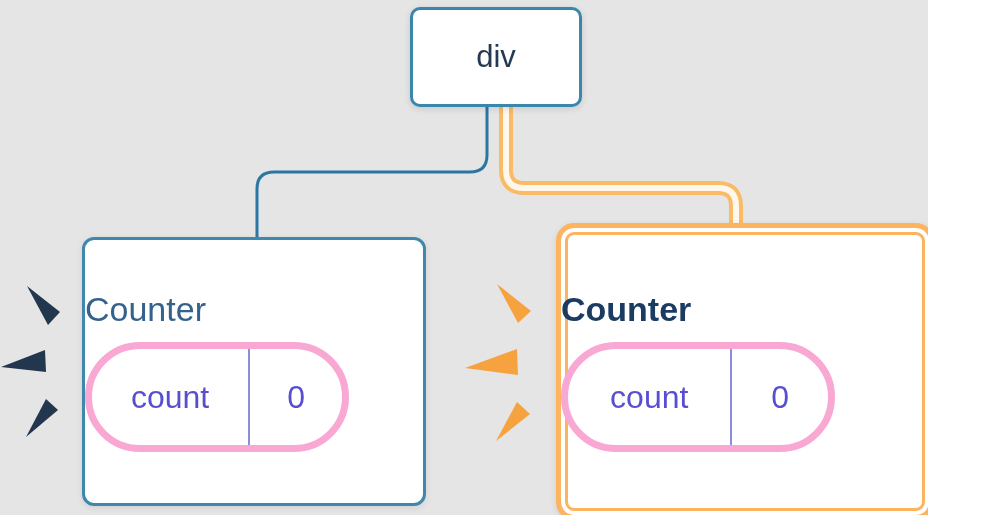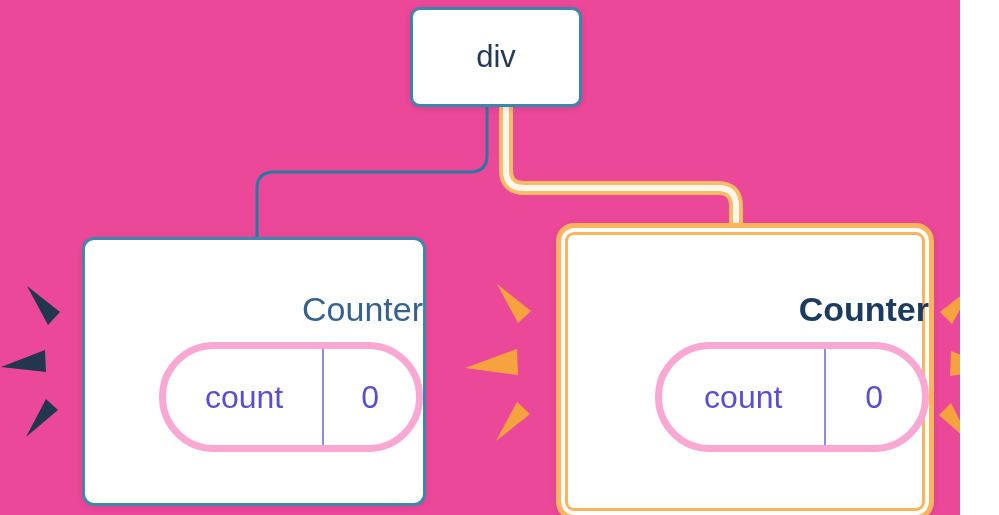--- a/index.html
+++ b/index.html
@@ -1,32 +1,32 @@
 <!DOCTYPE html>
 <html><head>
 <meta charset="utf-8">
 <style>
   html,body{margin:0;padding:0;background:#ffffff;}
   .canvas{
     position:relative;width:928px;height:515px;overflow:hidden;
-    background:#ec4899;font-family:"Liberation Sans",sans-serif;padding-left:32px;
+    background:#e5e5e5;font-family:"Liberation Sans",sans-serif;
   }
   svg.edges{position:absolute;left:0;top:0;width:999px;height:515px;}
 
   .node-root{
     position:absolute;left:410px;top:7px;width:166px;height:94px;
     background:#fff;border:3px solid #3a87ad;border-radius:10px;
     display:flex;align-items:center;justify-content:center;
     font-size:31px;color:#243a52;
     box-shadow:0 2px 6px rgba(35,39,47,.14);
   }
 
   .counter{
     position:absolute;background:#fff;
-    display:flex;flex-direction:column;align-items:flex-end;justify-content:center;gap:14px;
+    display:flex;flex-direction:column;align-items:flex-start;justify-content:center;gap:14px;
   }
   .counter.left{
     left:82px;top:237px;width:338px;height:263px;
     border:3px solid #3f88ab;border-radius:12px;
     box-shadow:0 2px 6px rgba(35,39,47,.10);
   }
   .counter.right{
     left:556px;top:223px;width:368px;height:287px;
     border:5px solid #fcb45f;border-radius:18px;
     box-shadow:inset 0 0 0 4px #ffffff, inset 0 0 0 7px #fcb45f, 0 2px 6px rgba(35,39,47,.10);

